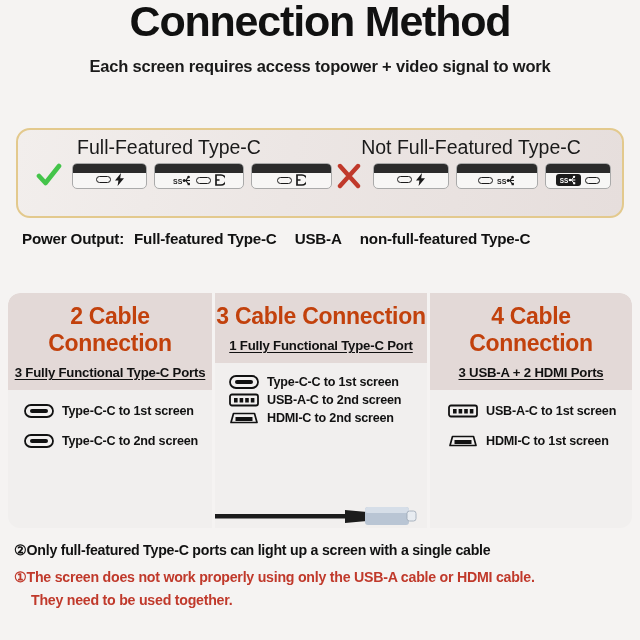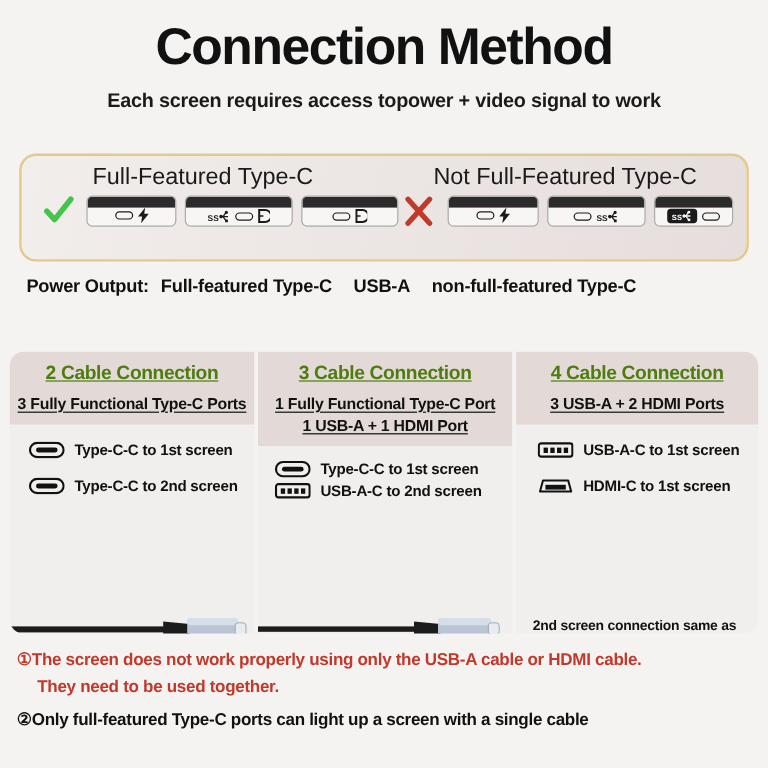--- a/index.html
+++ b/index.html
@@ -11,21 +11,20 @@
   }
   .page { position: relative; width: 640px; height: 640px; background: #f5f3f2; }
 
   
   .title {
     text-align: center;
     font-size: 43px;
     font-weight: 700;
     letter-spacing: -1.2px;
     color: #111;
-    padding-top: 18px;
     line-height: 1;
   }
   .subtitle {
     text-align: center;
     font-size: 16.5px;
     font-weight: 700;
     color: #1a1a1a;
     margin-top: 14px;
     letter-spacing: -0.2px;
   }
@@ -106,21 +105,21 @@
   .col.c3 { width: 202px; border-radius: 0 12px 12px 0; }
 
   .col-head {
     background: #e3d9d7;
     padding: 10px 0 8px 0;
     text-align: center;
   }
   .col.c1 .col-head { border-radius: 12px 0 0 0; }
   .col.c3 .col-head { border-radius: 0 12px 0 0; }
   .col-title {
-    font-size: 16px; font-weight: 700; color: #4d7c0f; letter-spacing: -0.3px; text-decoration: underline;
+    font-size: 23px; font-weight: 700; color: #c2410c; letter-spacing: -0.3px;
   }
   .col-sub { margin-top: 7px; }
   .col-sub div {
     font-size: 13.2px; font-weight: 700; color: #111;
     text-decoration: underline; text-underline-offset: 2px;
     line-height: 1.35;
     letter-spacing: -0.2px;
   }
   .col-body {
     background: #f1efee;
@@ -332,21 +331,20 @@
           </svg>
         </div>
       </div>
     </div>
 
     <div class="col c2">
       <div class="col-head">
         <div class="col-title">3 Cable Connection</div>
         <div class="col-sub">
           <div>1 Fully Functional Type-C Port</div>
-          <div>1 USB-A + 1 HDMI Port</div>
         </div>
       </div>
       <div class="col-body">
         <div class="conn-list">
           <div class="conn-row">
             <span class="glyph">
               <svg width="30" height="14" viewBox="0 0 30 14">
                   <rect x="1" y="1" width="28" height="12" rx="6" fill="none" stroke="#111" stroke-width="1.8"></rect>
                   <rect x="6" y="5" width="18" height="4" rx="2" fill="#111"></rect>
                 </svg>
@@ -357,20 +355,29 @@
             <span class="glyph">
               <svg width="30" height="14" viewBox="0 0 30 14">
                   <rect x="1" y="1.5" width="28" height="11" rx="2" fill="none" stroke="#111" stroke-width="1.8"></rect>
                   <rect x="5" y="5" width="3.6" height="4.5" fill="#111"></rect>
                   <rect x="10.6" y="5" width="3.6" height="4.5" fill="#111"></rect>
                   <rect x="16.2" y="5" width="3.6" height="4.5" fill="#111"></rect>
                   <rect x="21.8" y="5" width="3.6" height="4.5" fill="#111"></rect>
                 </svg>
             </span>
             <span>USB-A-C to 2nd screen</span>
+          </div>
+          <div class="conn-row">
+            <span class="glyph">
+              <svg width="30" height="14" viewBox="0 0 30 14">
+                  <path d="M2 11.5 L4.5 2.5 H25.5 L28 11.5 Z" fill="none" stroke="#111" stroke-width="1.7" stroke-linejoin="round"></path>
+                  <rect x="6.5" y="6" width="17" height="4" fill="#111"></rect>
+                </svg>
+            </span>
+            <span>HDMI-C to 2nd screen</span>
           </div>
         </div>
         <div class="cables">
           <svg width="212" height="82" viewBox="0 0 212 82">
             <g>
               <rect x="0" y="8" width="140" height="4.5" fill="#1c1c1c"></rect>
               <path d="M130 4 L152 6 L152 15 L130 17 Z" fill="#1c1c1c"></path>
               <rect x="150" y="1" width="44" height="18" rx="3" fill="#b9c5d4"></rect>
               <rect x="150" y="1" width="44" height="6" rx="3" fill="#d6dee8"></rect>
               <rect x="192" y="5" width="9" height="10" rx="2.5" fill="#e8ecf1" stroke="#9aa6b4" stroke-width="0.8"></rect>
@@ -425,22 +432,22 @@
             </span>
             <span>HDMI-C to 1st screen</span>
           </div>
         </div>
         <div class="note-same">2nd screen connection same as 1st screen</div>
       </div>
     </div>
   </div>
 
   <div class="note-wrap">
+    <div class="note-item blk">
+      <span>②</span><span>Only full-featured Type-C ports can light up a screen with a single cable</span>
+    </div>
     <div class="note-item red">
       <span>①</span><span>The screen does not work properly using only the USB-A cable or HDMI cable.</span>
       <span class="cont">They need to be used together.</span>
     </div>
-    <div class="note-item blk">
-      <span>②</span><span>Only full-featured Type-C ports can light up a screen with a single cable</span>
-    </div>
   </div>
 
 </div>
 
 </body></html>

